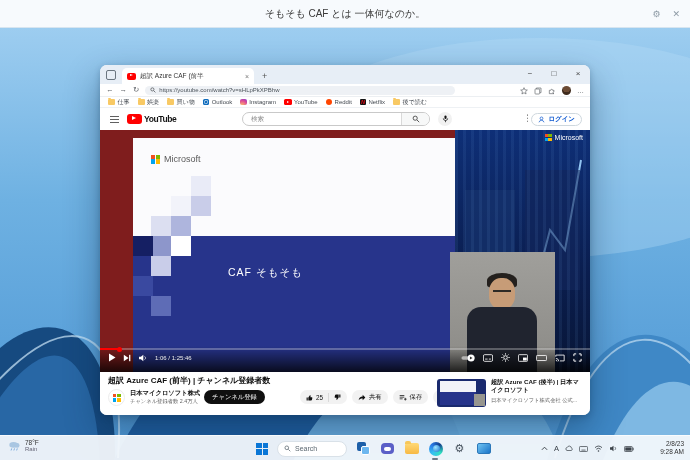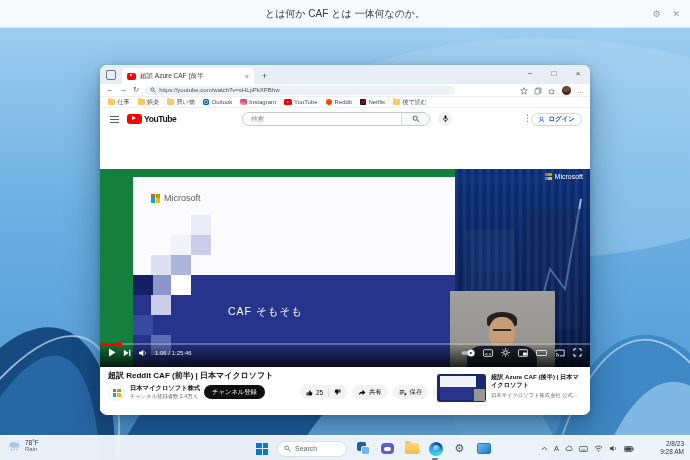--- a/index.html
+++ b/index.html
@@ -82,21 +82,21 @@
   .yt-logo-text { font-size:8.5px; font-weight:bold; color:#151515; letter-spacing:-0.4px; }
   .yt-search { position:absolute; left:142px; top:4px; width:188px; height:14px; border:1px solid #c9c9c9; border-radius:7px; display:flex; overflow:hidden; }
   .yt-search-input { flex:1; font-size:6.5px; color:#8a8a8a; line-height:12px; padding-left:8px; }
   .yt-search-btn { width:28px; background:#f7f8f8; border-left:1px solid #d9d9d9; display:flex; align-items:center; justify-content:center; }
   .yt-mic { position:absolute; left:338px; top:4px; width:14px; height:14px; border-radius:50%; background:#f1f1f1; display:flex; align-items:center; justify-content:center; }
   .yt-dots { position:absolute; right:58px; top:5px; font-size:9px; color:#606060; }
   .yt-login { position:absolute; right:8px; top:4.5px; height:13px; border:1px solid #cfd8de; border-radius:7px; display:flex; align-items:center; gap:3px; padding:0 6px; }
   .yt-login span { font-size:6.5px; color:#0b57d0; font-weight:bold; }
 
   
-  .video { position:relative; height:198px; background:#15803d; overflow:hidden;margin-top:39px; }
+  .video { position:relative; height:242px; background:#7f1d1d; overflow:hidden; }
   .chartbg { position:absolute; right:0; top:0; width:135px; height:242px; background:linear-gradient(180deg,#0e2f77 0%,#0a1d4e 60%,#081637 100%); }
   .chartbg .bars { position:absolute; inset:0; background:repeating-linear-gradient(90deg, rgba(130,190,255,.16) 0 3px, transparent 3px 8px); opacity:.5; }
   .watermark { position:absolute; right:7px; top:4px; display:flex; align-items:center; gap:3px; z-index:3; }
   .watermark span { font-size:7px; color:#fff; }
   .ms-sq { display:grid; grid-template-columns:1fr 1fr; grid-template-rows:1fr 1fr; gap:0.8px; }
   .ms-sq i:nth-child(1){background:#f25022;} .ms-sq i:nth-child(2){background:#7fba00;}
   .ms-sq i:nth-child(3){background:#00a4ef;} .ms-sq i:nth-child(4){background:#ffb900;}
   .ms-sq.s7 { width:7px; height:7px; } .ms-sq.s9 { width:9px; height:9px; } .ms-sq.s8 { width:8px; height:8px; }
 
   .slide { position:absolute; left:33px; top:8px; width:322px; height:234px; background:#fbfbfd; z-index:2; }
@@ -138,21 +138,21 @@
   .rec-text { position:absolute; left:391px; top:6px; width:94px; }
   .rec-title { font-size:6.2px; font-weight:bold; color:#0f0f0f; line-height:1.35; }
   .rec-ch { margin-top:2px; font-size:5.3px; color:#606060; }
 </style>
 </head>
 <body>
 
 <div id="stage">
 
   <div class="banner">
-    <span class="banner-title">とは何か CAF とは 一体何なのか。</span>
+    <span class="banner-title">そもそも CAF とは 一体何なのか。</span>
     <span class="banner-icons">
       <span>⚙</span>
       <span>✕</span>
     </span>
   </div>
 
   <div class="desktop">
     <svg width="690" height="432" viewBox="0 0 690 432">
       <ellipse cx="540" cy="120" rx="260" ry="110" fill="#b8dcf6" opacity="0.35"></ellipse>
       <path d="M-80,440 C 0,250 120,255 115,440 Z" fill="#164a80"></path>
@@ -412,21 +412,21 @@
               <svg width="9" height="9" viewBox="0 0 10 10">
                   <path d="M1 3.5 V1 h2.5 M6.5 1 H9 v2.5 M9 6.5 V9 H6.5 M3.5 9 H1 V6.5" fill="none" stroke="#fff" stroke-width="1.1"></path>
                 </svg>
             </span>
           </span>
         </div>
       </div>
     </div>
 
     <div class="vinfo">
-      <div class="v-title">超訳 Reddit CAF (前半) | 日本マイクロソフト</div>
+      <div class="v-title">超訳 Azure CAF (前半) | チャンネル登録者数</div>
       <span class="ch-avatar">
         <span class="ms-sq s8">
             <i></i>
             <i></i>
             <i></i>
             <i></i>
           </span>
       </span>
       <span class="ch-name">日本マイクロソフト株式会社 公...</span>
       <span class="ch-subs">チャンネル登録者数 2.4万人</span>

